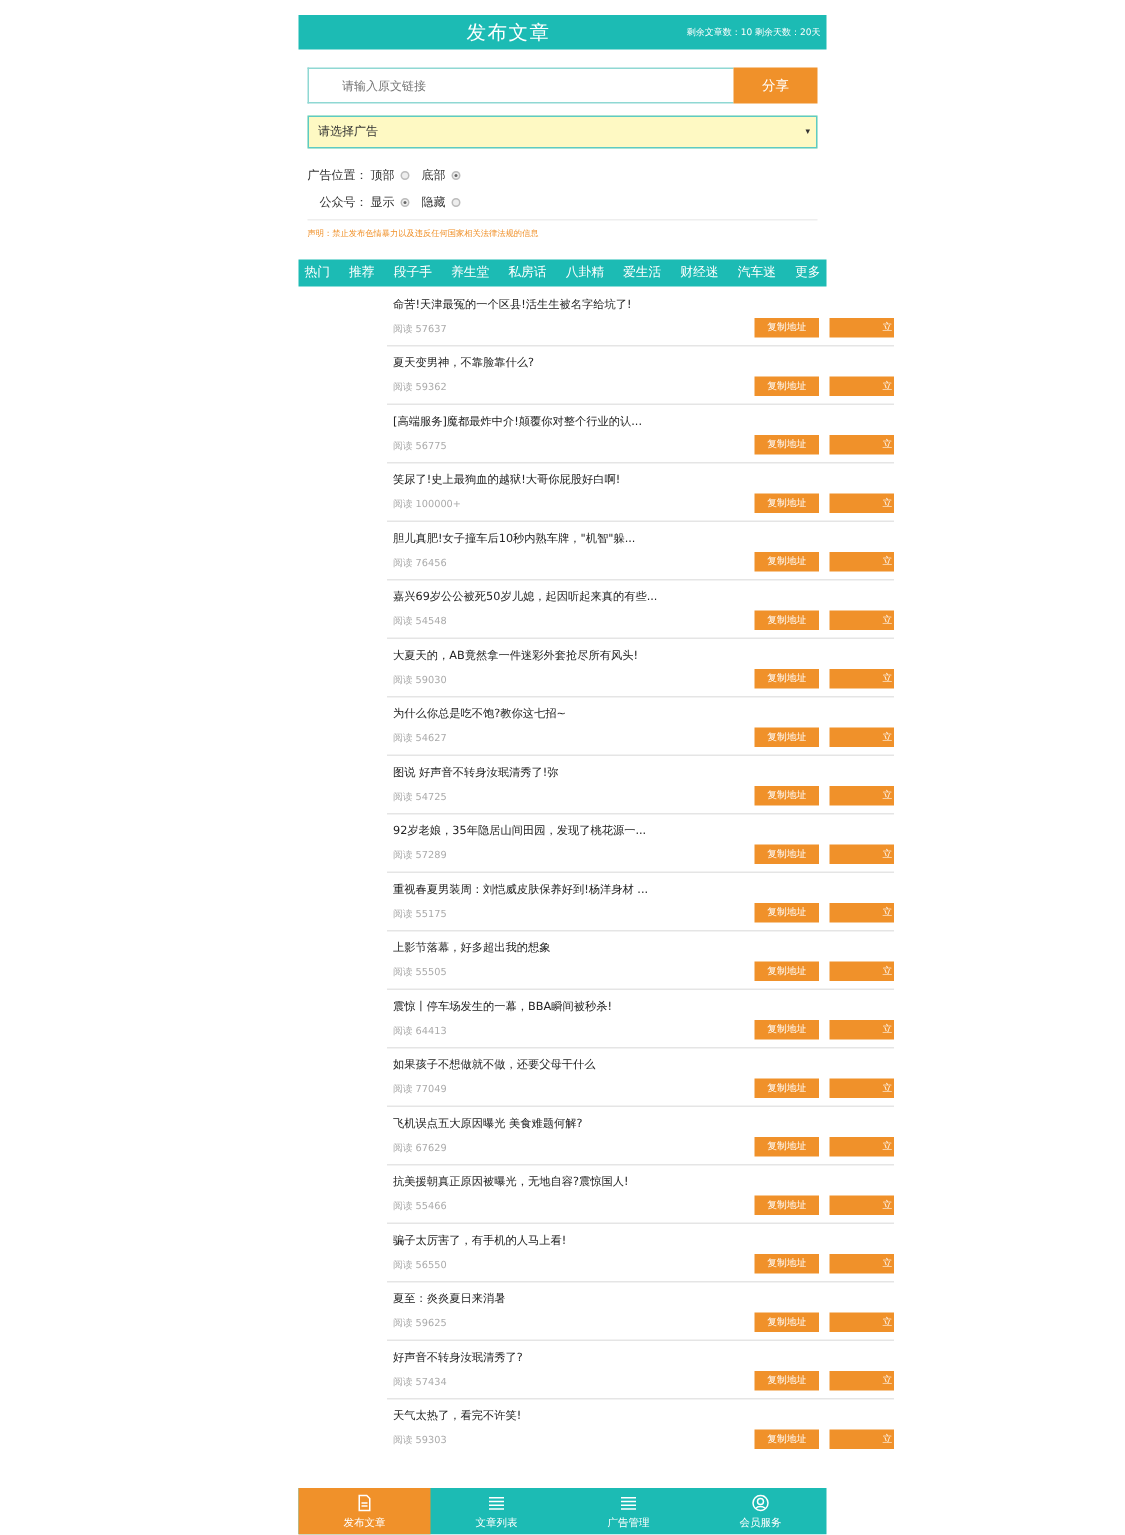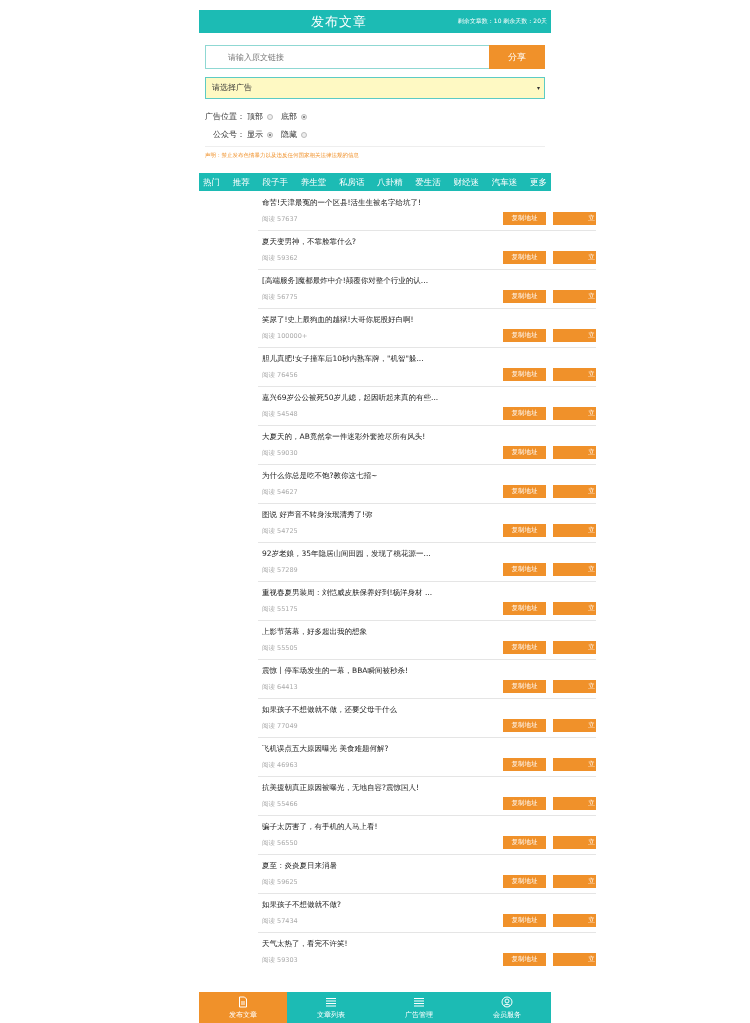--- a/index.html
+++ b/index.html
@@ -184,21 +184,21 @@
       </div>
     <div class="item">
         <div class="t">如果孩子不想做就不做，还要父母干什么</div>
         <div class="r">阅读 77049</div>
         <button class="b1">复制地址</button>
         <button class="b2">立即分享</button>
         <div class="line"></div>
       </div>
     <div class="item">
         <div class="t">飞机误点五大原因曝光 美食难题何解?</div>
-        <div class="r">阅读 46963</div>
+        <div class="r">阅读 67629</div>
         <button class="b1">复制地址</button>
         <button class="b2">立即分享</button>
         <div class="line"></div>
       </div>
     <div class="item">
         <div class="t">抗美援朝真正原因被曝光，无地自容?震惊国人!</div>
         <div class="r">阅读 55466</div>
         <button class="b1">复制地址</button>
         <button class="b2">立即分享</button>
         <div class="line"></div>
@@ -211,21 +211,21 @@
         <div class="line"></div>
       </div>
     <div class="item">
         <div class="t">夏至：炎炎夏日来消暑</div>
         <div class="r">阅读 59625</div>
         <button class="b1">复制地址</button>
         <button class="b2">立即分享</button>
         <div class="line"></div>
       </div>
     <div class="item">
-        <div class="t">如果孩子不想做就不做?</div>
+        <div class="t">好声音不转身汝珉清秀了?</div>
         <div class="r">阅读 57434</div>
         <button class="b1">复制地址</button>
         <button class="b2">立即分享</button>
         <div class="line"></div>
       </div>
     <div class="item last">
         <div class="t">天气太热了，看完不许笑!</div>
         <div class="r">阅读 59303</div>
         <button class="b1">复制地址</button>
         <button class="b2">立即分享</button>

